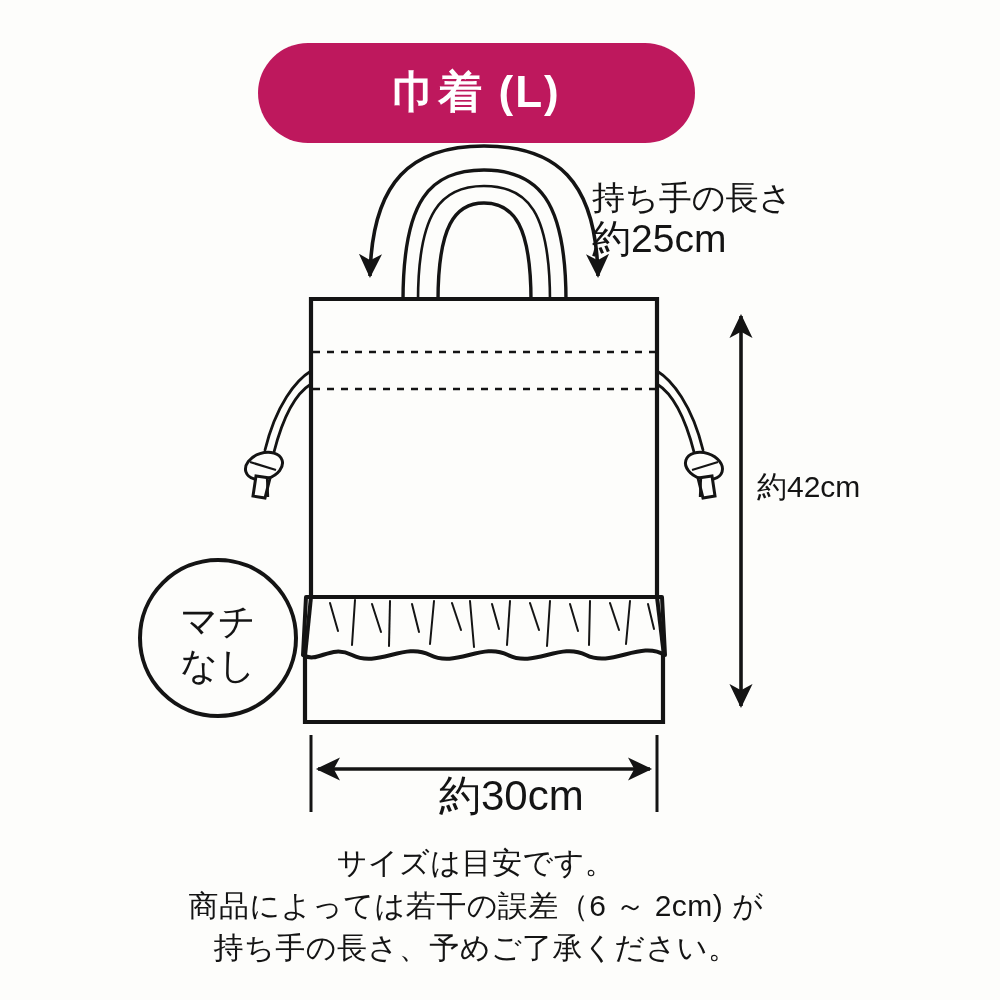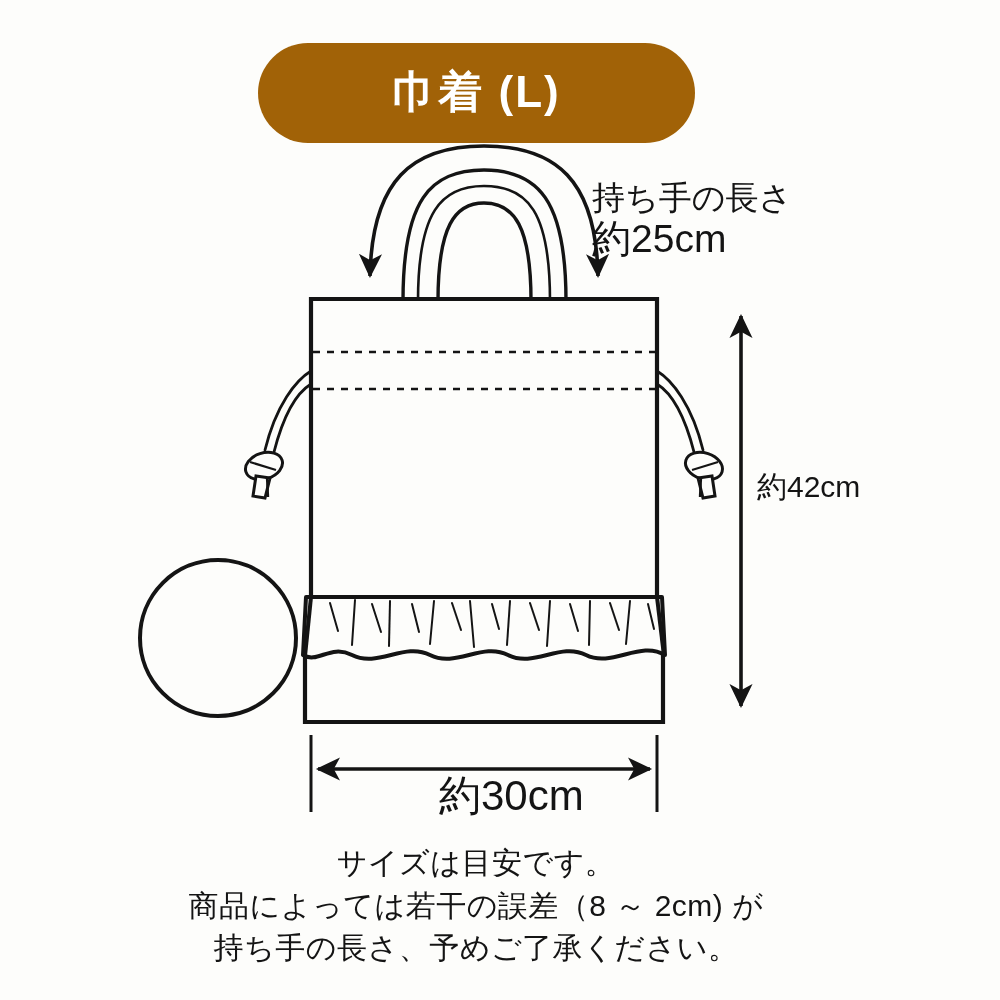--- a/index.html
+++ b/index.html
@@ -18,21 +18,21 @@
     -webkit-font-smoothing: antialiased;
   }
 
   
   #title-badge {
     position: absolute;
     left: 258px;
     top: 43px;
     width: 437px;
     height: 100px;
-    background: #a16207;
+    background: #be185d;
     border-radius: 50px;
     display: flex;
     align-items: center;
     justify-content: center;
   }
   #title-badge .title-text {
     color: #ffffff;
     font-size: 44px;
     font-weight: bold;
     letter-spacing: 2px;
@@ -212,20 +212,24 @@
 
   <div class="anno" id="handle-label">
     <div>持ち手の長さ</div>
     <div class="line2">約25cm</div>
   </div>
 
   <div class="anno" id="height-label">約42cm</div>
 
   <div class="anno" id="width-label">約30cm</div>
 
+  <div class="anno" id="gusset-label">
+    <div>マチ</div>
+    <div>なし</div>
+  </div>
 
   <div class="anno" id="footer-note">
     <div>サイズは目安です。</div>
-    <div>商品によっては若干の誤差（8 ～ 2cm) が</div>
+    <div>商品によっては若干の誤差（6 ～ 2cm) が</div>
     <div>持ち手の長さ、予めご了承ください。</div>
   </div>
 
 </div>
 
 </body></html>

